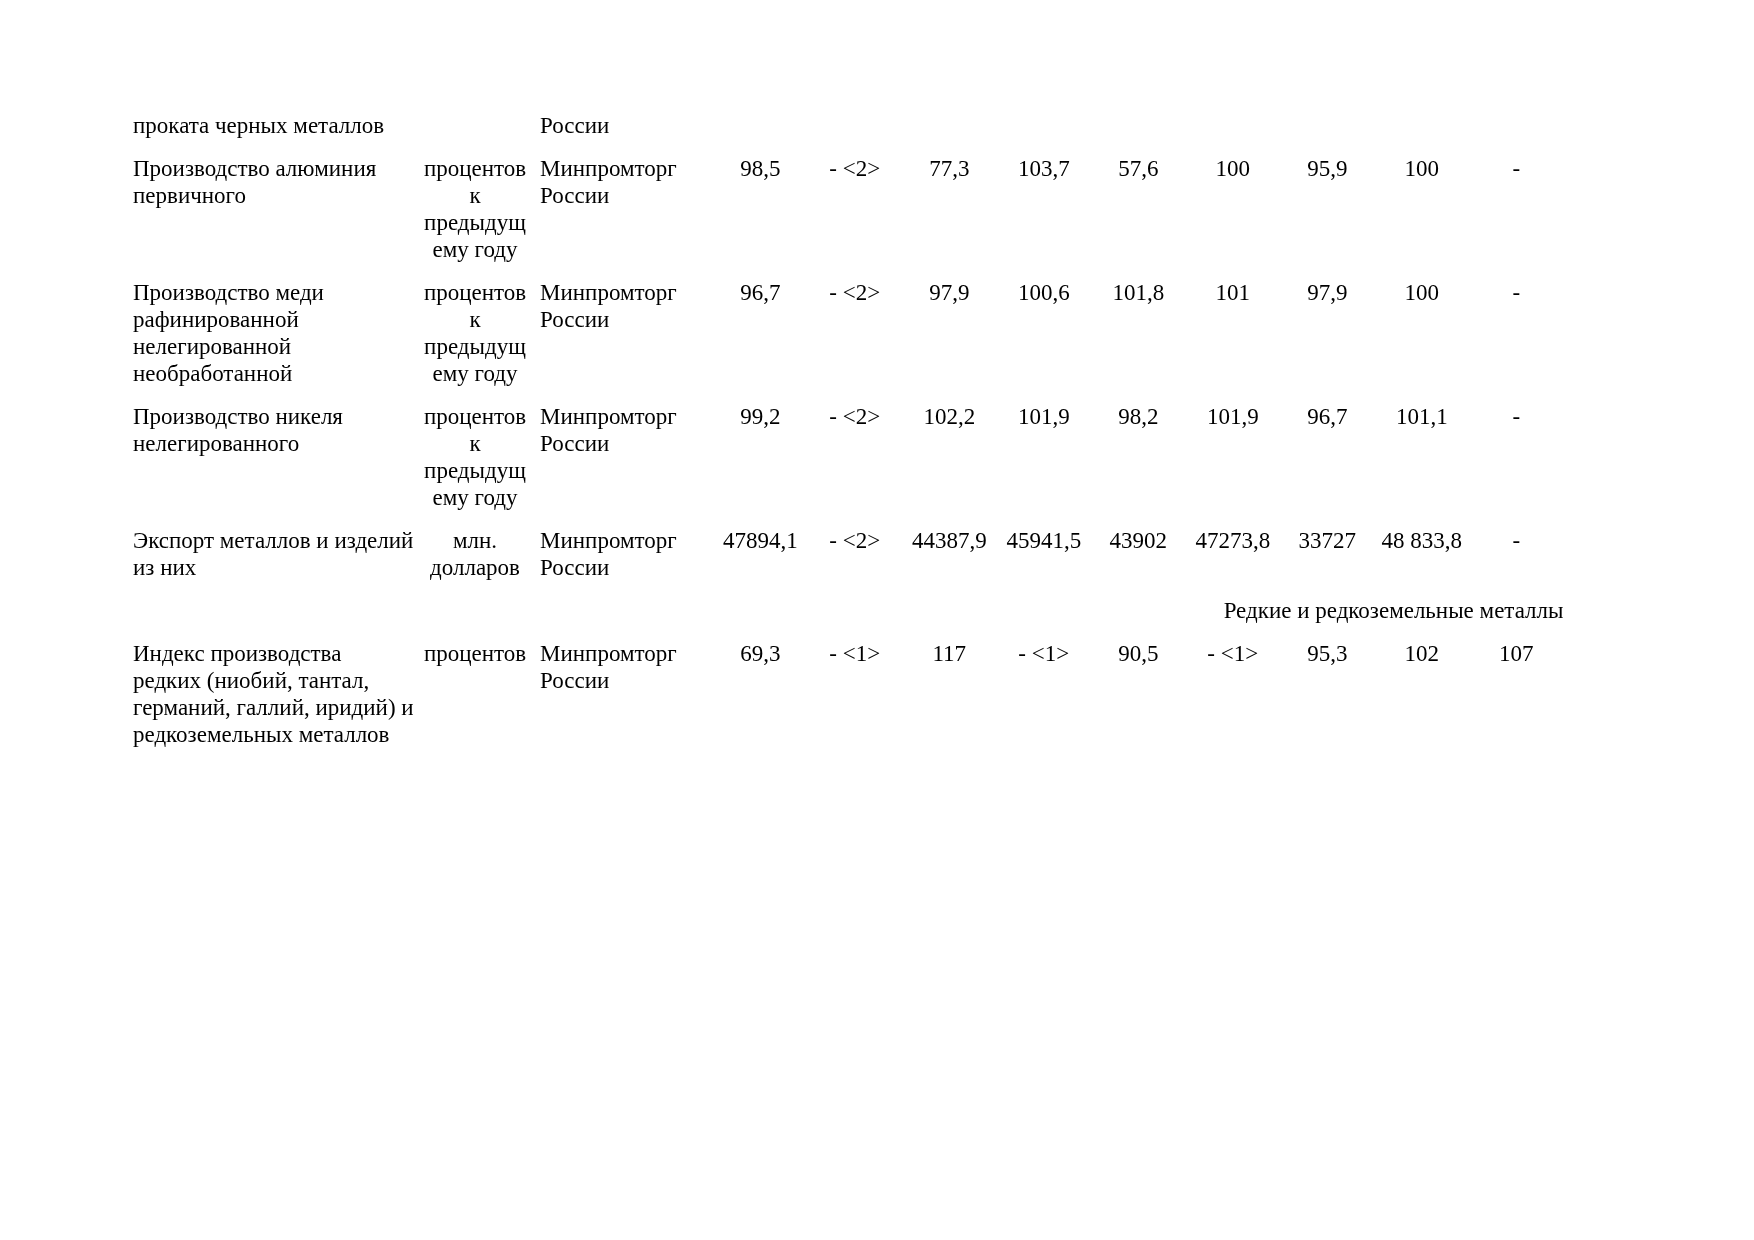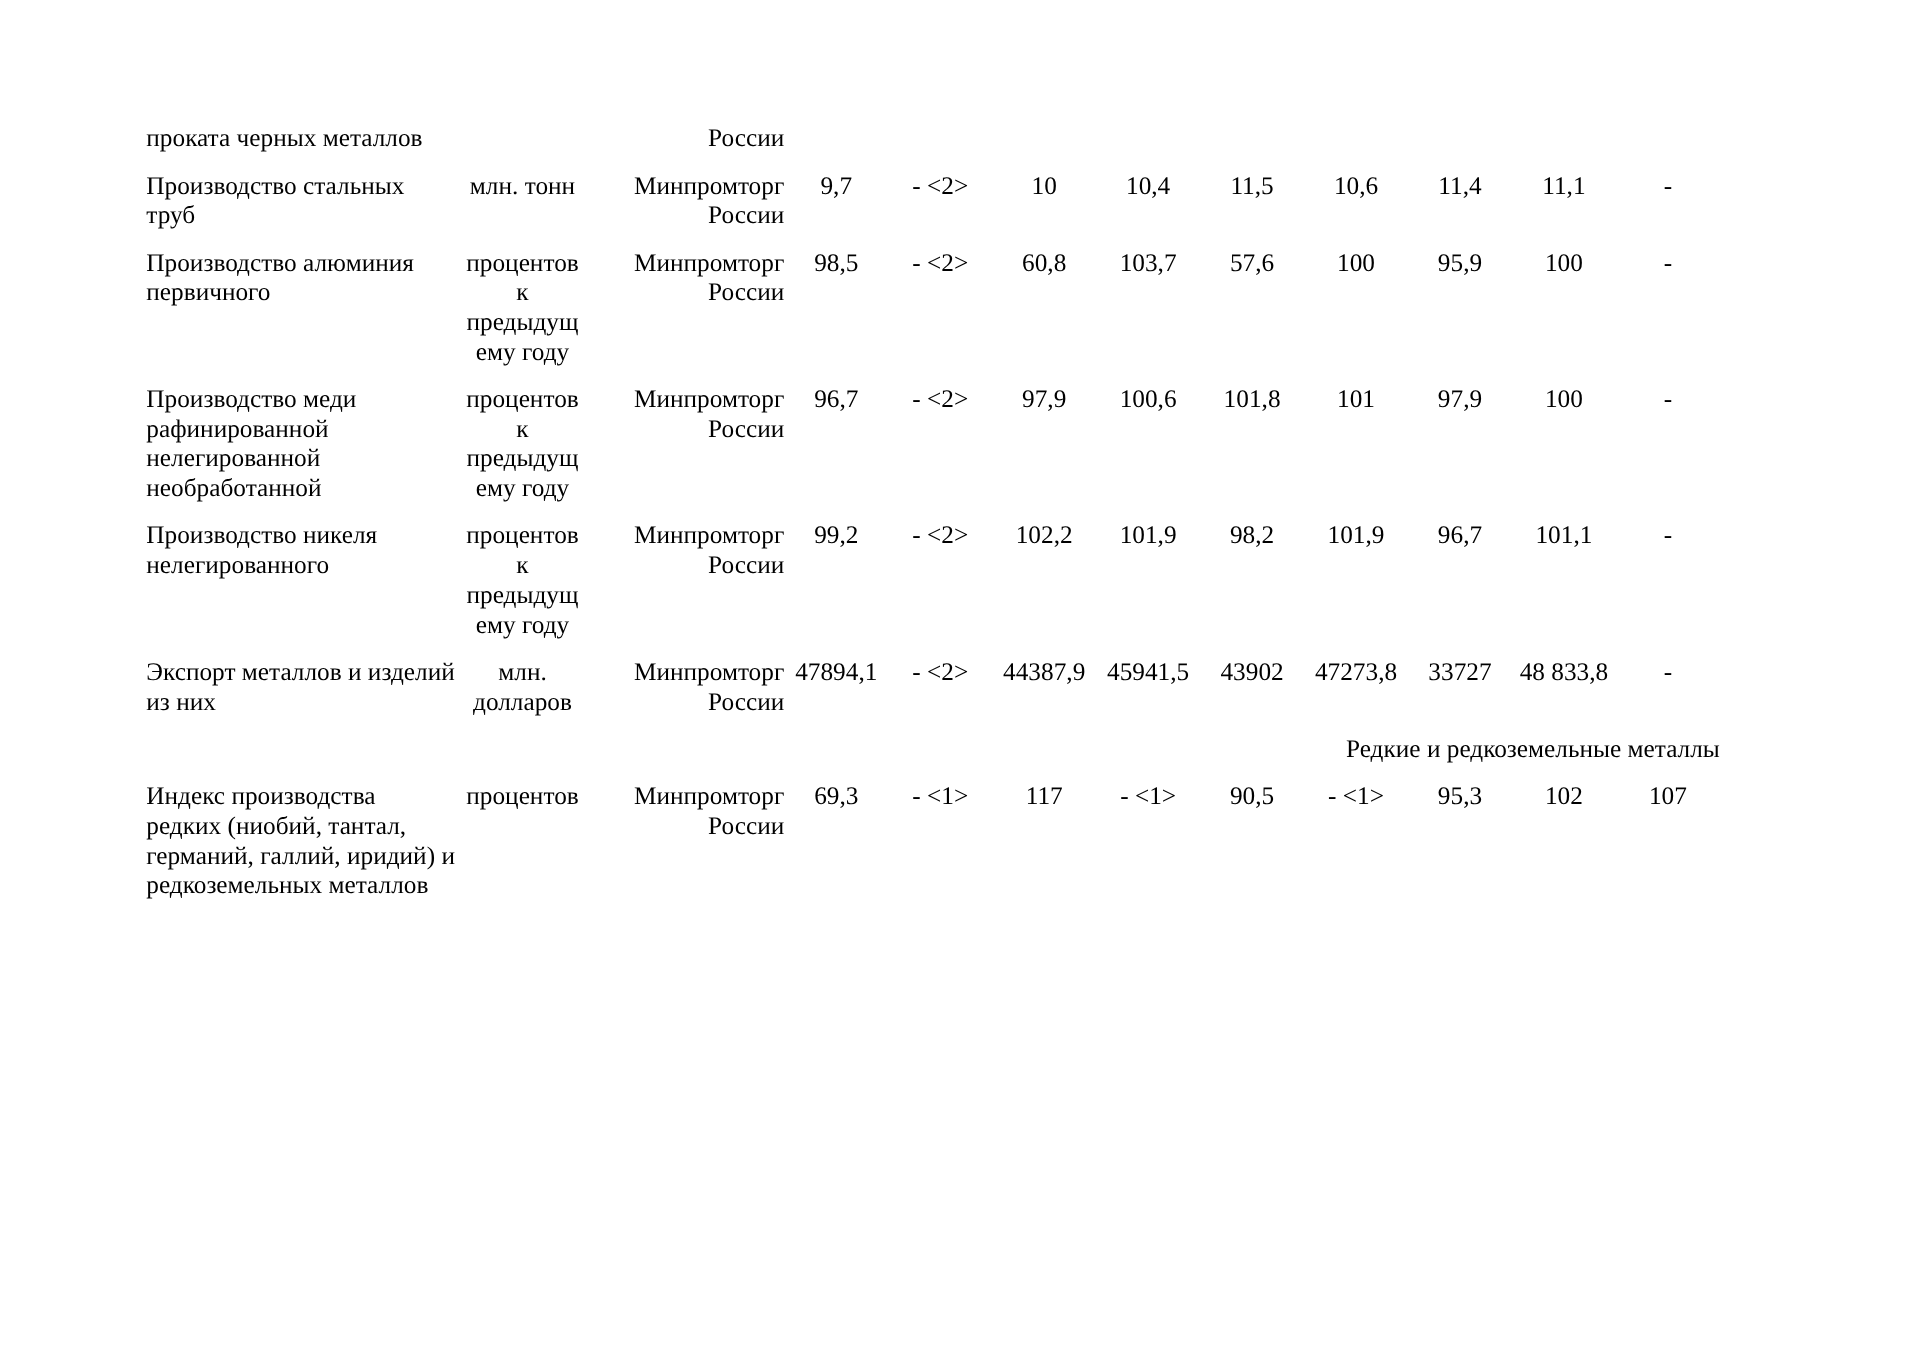--- a/index.html
+++ b/index.html
@@ -42,21 +42,21 @@
   td.indicator {
     white-space: pre-line;
     text-align: left;
   }
   td.unit {
     white-space: pre-line;
     text-align: center;
   }
   td.source {
     white-space: pre-line;
-    text-align: right;
+    text-align: left;
     padding-left: 10px;
   }
   td.value {
     text-align: center;
   }
   td.section-label {
     text-align: right;
   }
 </style>
 </head>
@@ -87,47 +87,31 @@
           <td class="value"></td>
           <td class="value"></td>
           <td class="value"></td>
           <td class="value"></td>
           <td class="value"></td>
           <td class="value"></td>
           <td class="value"></td>
           <td class="value"></td>
         </tr>
         <tr>
-          <td class="indicator">Производство стальных
-труб</td>
-          <td class="unit">млн. тонн</td>
-          <td class="source">Минпромторг
-России</td>
-          <td class="value">9,7</td>
-          <td class="value">- &lt;2&gt;</td>
-          <td class="value">10</td>
-          <td class="value">10,4</td>
-          <td class="value">11,5</td>
-          <td class="value">10,6</td>
-          <td class="value">11,4</td>
-          <td class="value">11,1</td>
-          <td class="value">-</td>
-        </tr>
-        <tr>
           <td class="indicator">Производство алюминия
 первичного</td>
           <td class="unit">процентов
 к
 предыдущ
 ему году</td>
           <td class="source">Минпромторг
 России</td>
           <td class="value">98,5</td>
           <td class="value">- &lt;2&gt;</td>
-          <td class="value">60,8</td>
+          <td class="value">77,3</td>
           <td class="value">103,7</td>
           <td class="value">57,6</td>
           <td class="value">100</td>
           <td class="value">95,9</td>
           <td class="value">100</td>
           <td class="value">-</td>
         </tr>
         <tr>
           <td class="indicator">Производство меди
 рафинированной

